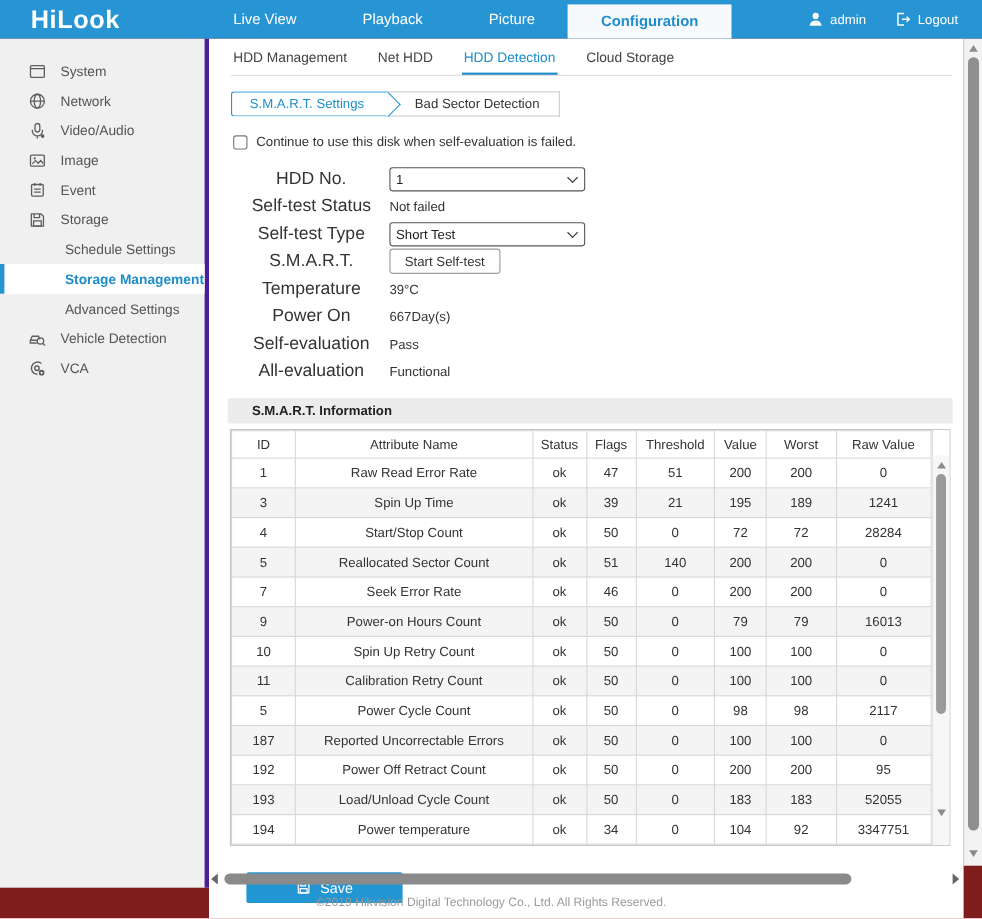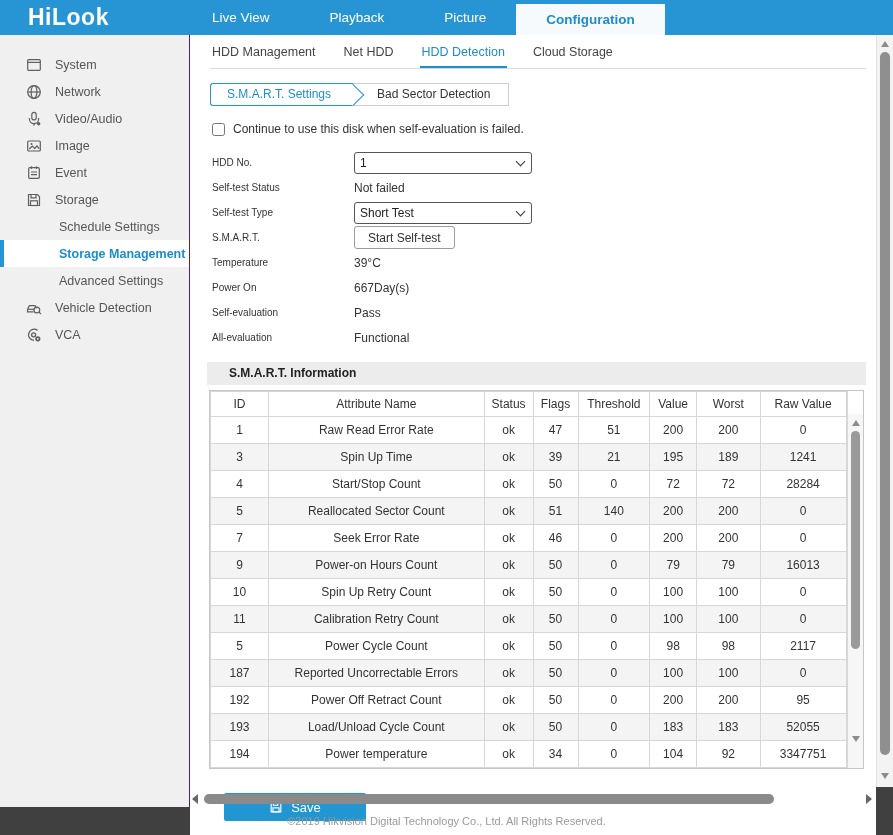--- a/index.html
+++ b/index.html
@@ -1,47 +1,47 @@
 <!DOCTYPE html>
 <html><head>
 <meta charset="utf-8">
 <style>
   html,body{margin:0;padding:0;background:#fff;}
-  #root{position:relative;width:893px;height:835px;overflow:hidden;background:#404040;
+  #root{position:relative;width:893px;height:835px;overflow:hidden;background:#7f1d1d;
         font-family:"Liberation Sans","DejaVu Sans",sans-serif;font-size:12px;color:#333;cursor:default;}
   
   .header{position:absolute;top:0;left:0;width:100%;height:35px;background:#2795d3;display:flex;align-items:center;z-index:5;}
   .logo{margin-left:28px;width:128px;color:#fff;font-size:23px;font-weight:700;letter-spacing:.5px;}
   .nav{display:flex;height:35px;margin-left:26px;align-items:flex-end;}
   .nav-item{padding:0 30px;line-height:35px;color:#fff;font-size:13.5px;}
   .nav-item.active{background:#f6fafd;color:#1e8dc9;font-weight:700;height:31px;line-height:31px;margin-top:4px;}
   .user-area{position:absolute;right:22px;top:0;height:35px;display:flex;align-items:center;gap:26px;color:#fff;font-size:12px;}
   .user-chunk{display:flex;align-items:center;gap:6px;}
   
-  .sidebar{position:absolute;top:35px;left:0;width:190px;height:772px;background:#f0f0f0;border-right:1px solid #4c1d95;box-sizing:border-box;padding-top:16px;}
+  .sidebar{position:absolute;top:35px;left:0;width:190px;height:772px;background:#f0f0f0;border-right:4px solid #4c1d95;box-sizing:border-box;padding-top:16px;}
   .side-item{position:relative;height:27px;display:flex;align-items:center;color:#555;font-size:12.5px;border-left:4px solid transparent;}
   .side-icon{width:16px;height:16px;margin-left:22px;margin-right:13px;display:inline-flex;flex:0 0 16px;}
   .side-item.sub{padding-left:55px;}
   .side-item.active{background:#fff;border-left-color:#2795d3;color:#1e8dc9;font-weight:700;}
   
   .main{position:absolute;top:35px;left:190px;width:686px;height:800px;background:#fff;box-sizing:border-box;}
   .tabs-row{margin:8px 10px 0 20px;height:25px;border-bottom:1px solid #dcdcdc;display:flex;}
   .tab{margin-right:24px;padding:2px 2px 6px 2px;font-size:12.5px;color:#444;}
   .tab.active{color:#1e8dc9;border-bottom:2px solid #1e8dc9;}
   .subtabs{margin:14px 0 0 20px;display:flex;align-items:center;}
   .smart-tab{position:relative;height:21px;line-height:21px;border:1px solid #2795d3;border-right:none;border-radius:3px 0 0 3px;
              color:#1e8dc9;font-size:12px;padding:0 22px 0 16px;background:#fff;z-index:2;}
   .smart-tab .bc-arrow{position:absolute;right:-8px;top:3px;width:15px;height:15px;border-top:1px solid #2795d3;border-right:1px solid #2795d3;
              transform:rotate(45deg);background:#fff;}
   .bad-tab{height:21px;line-height:21px;border:1px solid #ccc;border-left:none;padding:0 18px 0 24px;font-size:12px;color:#333;background:#fff;}
   .checkbox-row{margin:16px 0 0 22px;display:flex;align-items:center;font-size:12px;color:#333;}
   .checkbox-row input{width:13px;height:13px;margin:0 8px 0 0;}
   .form{margin:14px 0 0 22px;}
   .form-row{display:flex;align-items:center;height:25px;}
-  .form-label{width:142px;font-size:10px;color:#333;}
+  .form-label{width:142px;font-size:16px;color:#333;text-align:center;}
   .form-value{font-size:12px;color:#333;}
   .sel{position:relative;width:178px;height:22px;}
   .sel select{width:100%;height:100%;border:1px solid #555;border-radius:3px;font-size:12px;padding:0 20px 0 5px;
               appearance:none;-webkit-appearance:none;background:#fff;color:#222;}
   .sel .chev{position:absolute;right:8px;top:6px;width:6px;height:6px;border-right:1.4px solid #333;border-bottom:1.4px solid #333;
              transform:rotate(45deg);pointer-events:none;}
   .btn-plain{height:23px;padding:0 13px;border:1px solid #9b9b9b;border-radius:3px;background:#fff;font-size:12px;color:#333;}
   
   .smart-section{margin:12px 0 0 17px;width:659px;}
   .smart-bar{height:23px;line-height:23px;background:#ececec;font-weight:700;font-size:12px;color:#222;padding-left:22px;box-sizing:border-box;}
@@ -77,20 +77,41 @@
 <div id="root">
 
   <div class="header">
     <div class="logo">HiLook</div>
     <div class="nav">
         <div class="nav-item"><span>Live View</span></div>
         <div class="nav-item"><span>Playback</span></div>
         <div class="nav-item"><span>Picture</span></div>
         <div class="nav-item active"><span>Configuration</span></div>
       </div>
+    <div class="user-area">
+      <div class="user-chunk">
+        <span style="display:inline-flex;width:15px;height:15px;">
+          <svg viewBox="0 0 16 16" width="15" height="15">
+              <circle cx="8" cy="4.8" r="3" fill="#fff"></circle>
+              <path d="M2.3 14.2c0-3.2 2.6-5.1 5.7-5.1s5.7 1.9 5.7 5.1z" fill="#fff"></path>
+            </svg>
+        </span>
+        <span>admin</span>
+      </div>
+      <div class="user-chunk">
+        <span style="display:inline-flex;width:15px;height:15px;">
+          <svg viewBox="0 0 16 16" width="15" height="15" fill="none" stroke="#fff" stroke-width="1.4">
+              <path d="M9.5 2.5H3.5v11h6"></path>
+              <path d="M7.5 8h7"></path>
+              <path d="M12 5.5L14.5 8 12 10.5"></path>
+            </svg>
+        </span>
+        <span>Logout</span>
+      </div>
+    </div>
   </div>
 
   <div class="sidebar">
       <div class="side-item">
     <span class="side-icon">
           <svg viewBox="0 0 16 16" width="16" height="16" fill="none" stroke="#5f5f5f" stroke-width="1.2">
             <rect x="1.7" y="2.7" width="12.6" height="10.6" rx="1"></rect>
             <path d="M1.7 5.4h12.6"></path>
           </svg>
         </span>

